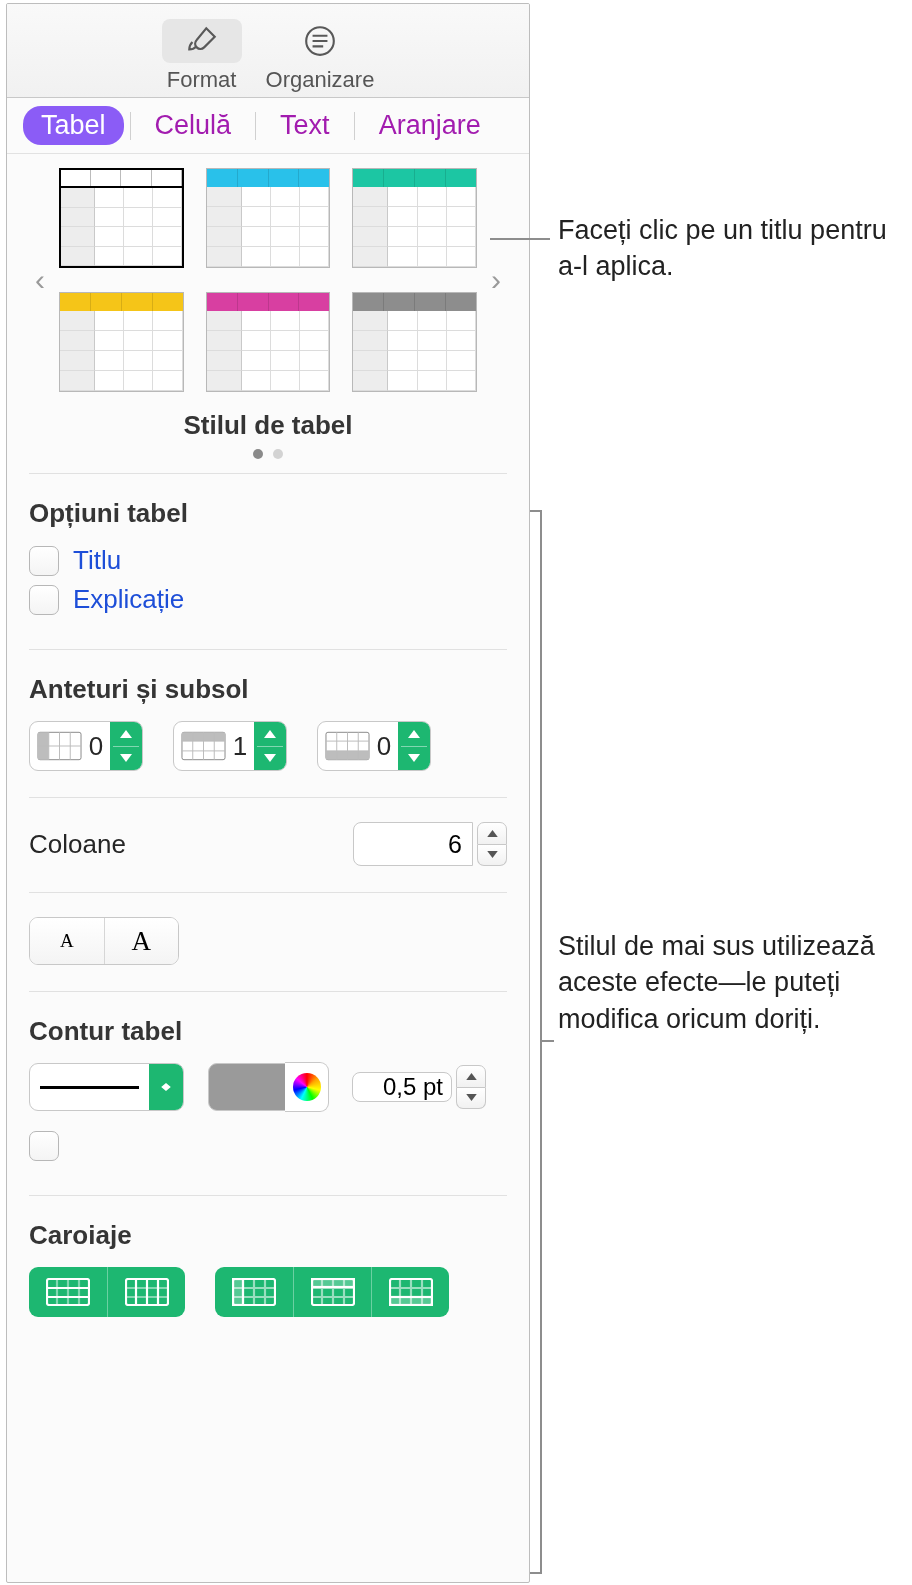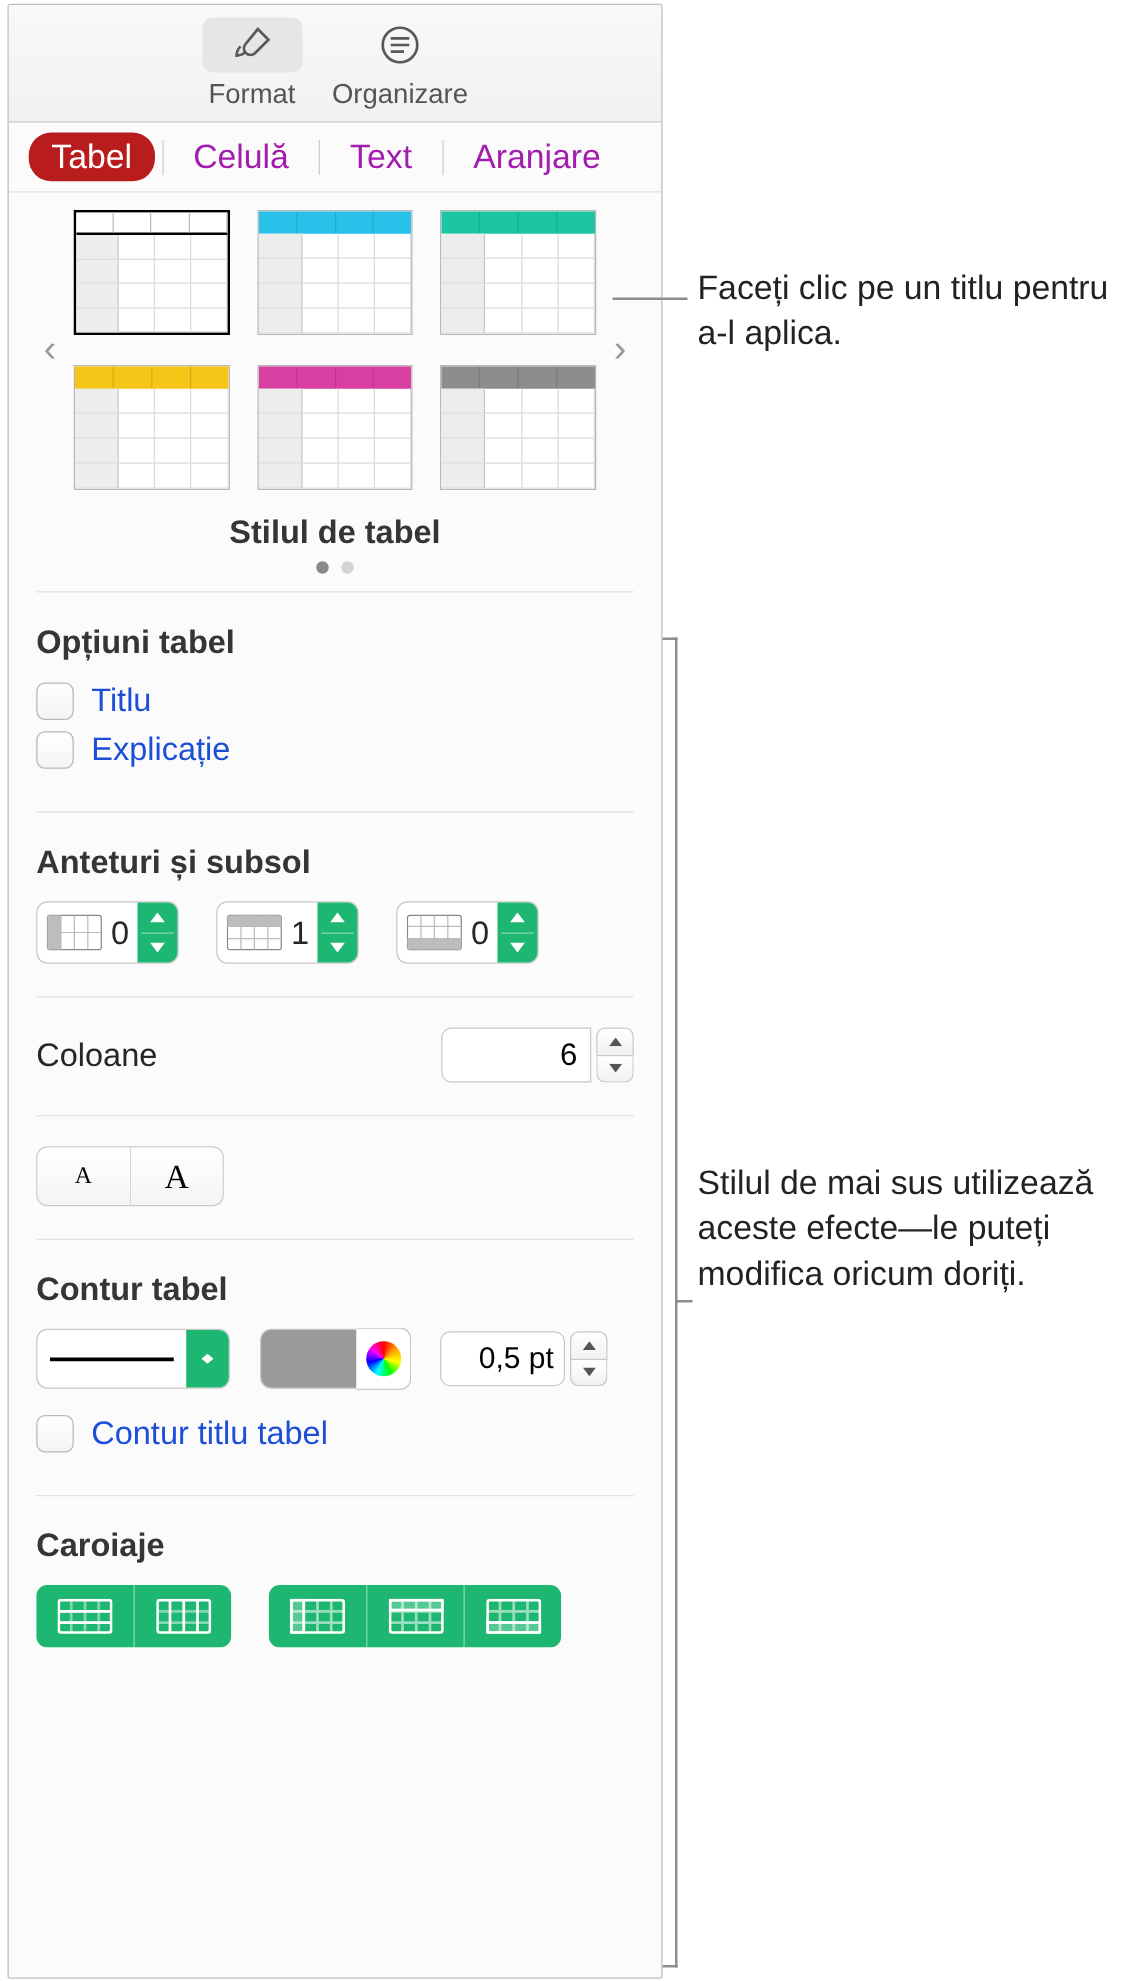--- a/index.html
+++ b/index.html
@@ -21,21 +21,21 @@
   overflow: hidden;
 }
 
 
 .toolbar {
   height: 94px;
   background: linear-gradient(#f9f9f9,#f1f1f1);
   border-bottom: 1px solid #c8c8c8;
   display: flex;
   justify-content: center;
-  align-items: flex-start;
+  align-items: center;
   gap: 24px;
   padding-top: 10px;
 }
 .tool-btn {
   display: flex; flex-direction: column; align-items: center; gap: 4px;
   font-size: 22px; color: #555;
   cursor: pointer;
 }
 .tool-btn .icon-wrap {
   width: 80px; height: 44px;
@@ -53,21 +53,21 @@
   gap: 0;
   border-bottom: 1px solid #e2e2e2;
 }
 .subtab {
   padding: 4px 18px;
   font-size: 27px;
   color: #a21caf;
   border-radius: 18px;
   cursor: pointer;
 }
-.subtab.active { background:#b91c1c; color:#fff; font-weight:500;}
+.subtab.active { background:#8b5cf6; color:#fff; font-weight:500;}
 .subtab-sep { width:1px; height:28px; background:#d0d0d0; margin: 0 6px;}
 
 
 .body { padding: 14px 22px 0 22px; }
 
 
 .styles-row { display:flex; align-items:center; }
 .arrow {
   width:22px; height:60px; display:flex; align-items:center; justify-content:center;
   color:#9a9a9a; font-size:30px; cursor:pointer; user-select:none;
@@ -171,21 +171,21 @@
 }
 .color-wheel{
   position:absolute; right:-2px; top:-2px; bottom:-2px; width:44px;
   border:1px solid #c8c8c8; border-left:none; border-radius:0 9px 9px 0; background:#fff;
   display:flex; align-items:center; justify-content:center;
 }
 .wheel{width:28px;height:28px;border-radius:50%;
   background: conic-gradient(red,orange,yellow,lime,cyan,blue,magenta,red);
 }
 .pt-input{display:flex; align-items:center;}
-.pt-input input{width:100px;height:44px;border:1px solid #c8c8c8;border-radius:8px; text-align:right; padding-right:8px; font-size:24px;}
+.pt-input input{width:100px;height:30px;border:1px solid #c8c8c8;border-radius:8px; text-align:right; padding-right:8px; font-size:24px;}
 
 
 .grid-row{display:flex; gap:30px;}
 .grid-seg{display:flex; border-radius:9px; overflow:hidden;}
 .grid-seg button{
   width:78px; height:50px; border:none; background:#1db771; cursor:pointer;
   display:flex; align-items:center; justify-content:center;
 }
 .grid-seg button + button{border-left:1px solid rgba(255,255,255,.35);}
 .grid-seg svg{stroke:#fff; stroke-width:2.2; fill:none;}
@@ -538,21 +538,20 @@
               <button>
                   <svg viewBox="0 0 12 8">
                     <path d="M6 8L0 0h12z"></path>
                   </svg>
                 </button>
             </div>
           </div>
         </div>
         <div class="check-row">
           <div class="checkbox"></div>
-          <span>Contur titlu tabel</span>
         </div>
       </div>
 
       <div class="section" style="padding-bottom:6px">
         <div class="section-title">Caroiaje</div>
         <div class="grid-row">
           <div class="grid-seg">
             <button>
               <svg width="44" height="28" viewBox="0 0 44 28">
                   <rect x="1" y="1" width="42" height="26" rx="2"></rect>

